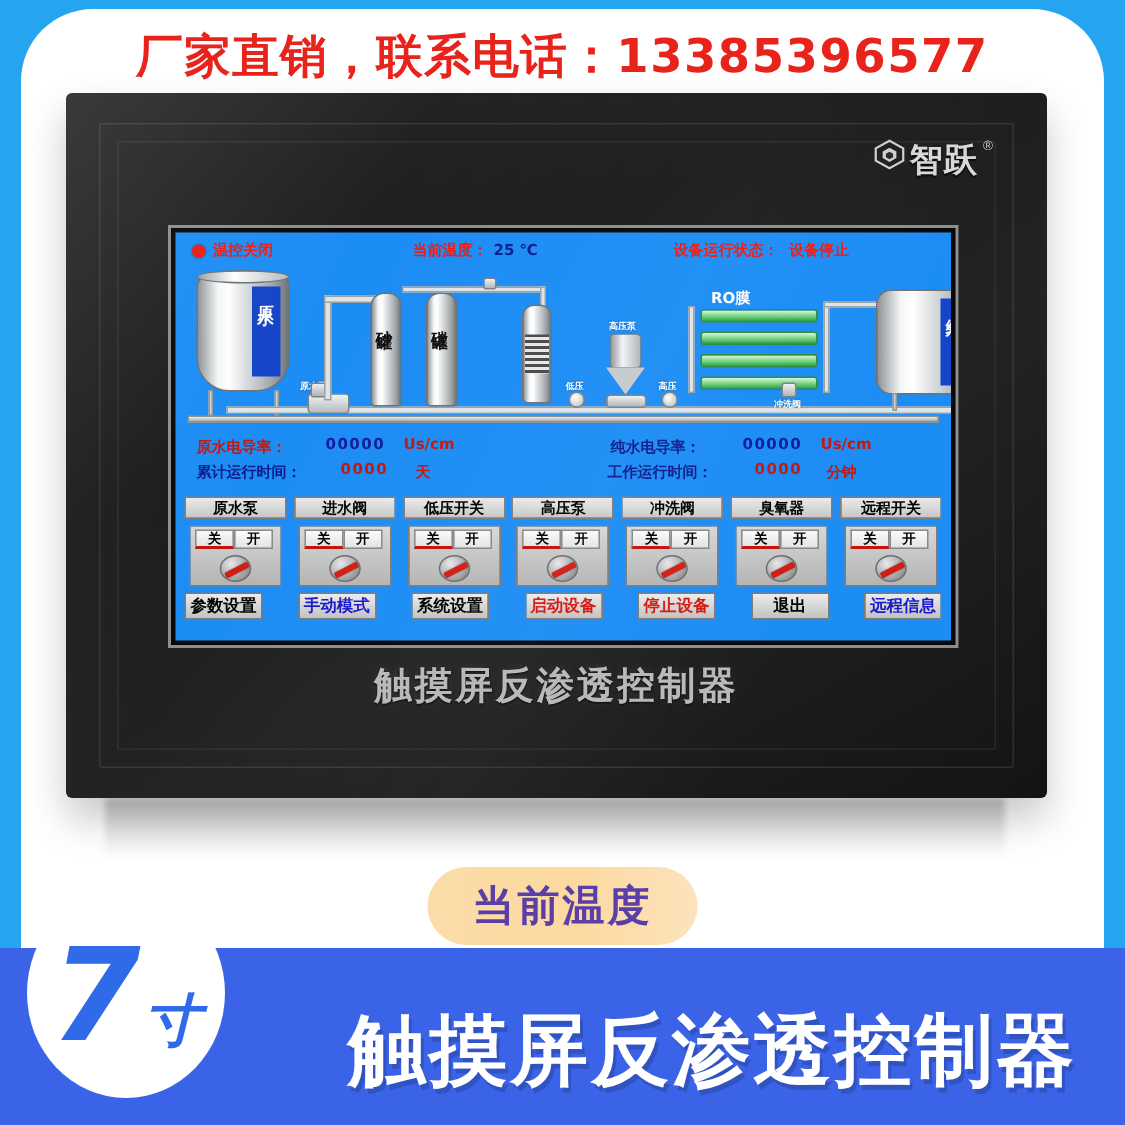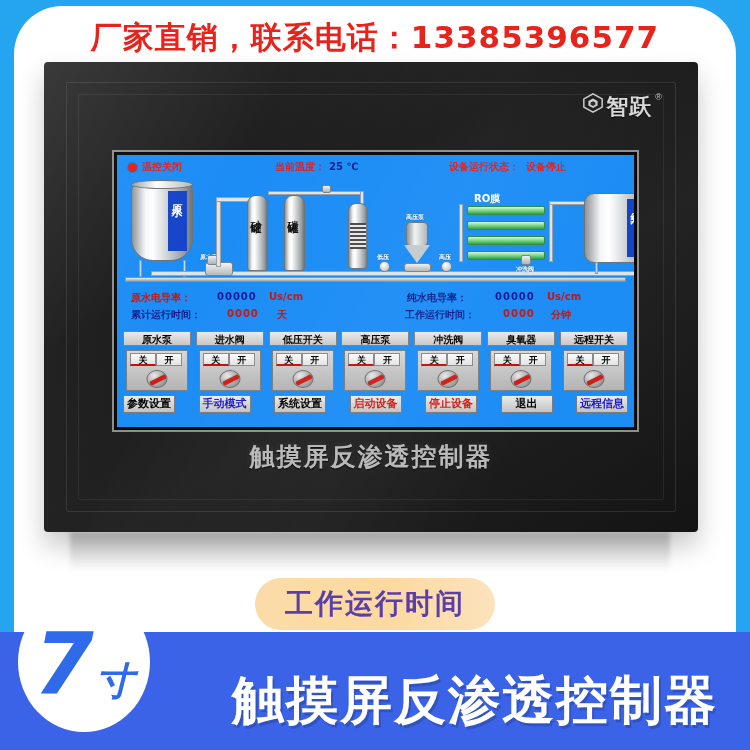--- a/index.html
+++ b/index.html
@@ -477,21 +477,21 @@
     </div>
   </div>
 
   <div id="model-text">触摸屏反渗透控制器</div>
 </div>
 
 <div id="reflection"></div>
 
 <div id="pills">
   <div class="pill">
-    <span class="pill-text">工作运行时间</span>
+    <span class="pill-text">当前温度</span>
   </div>
 </div>
 
 <div id="bottom-banner">
   <div id="banner-title">触摸屏反渗透控制器</div>
 </div>
 
 <div id="size-badge">
   <div id="size-badge-inner">
     <span id="size-num">7</span>

